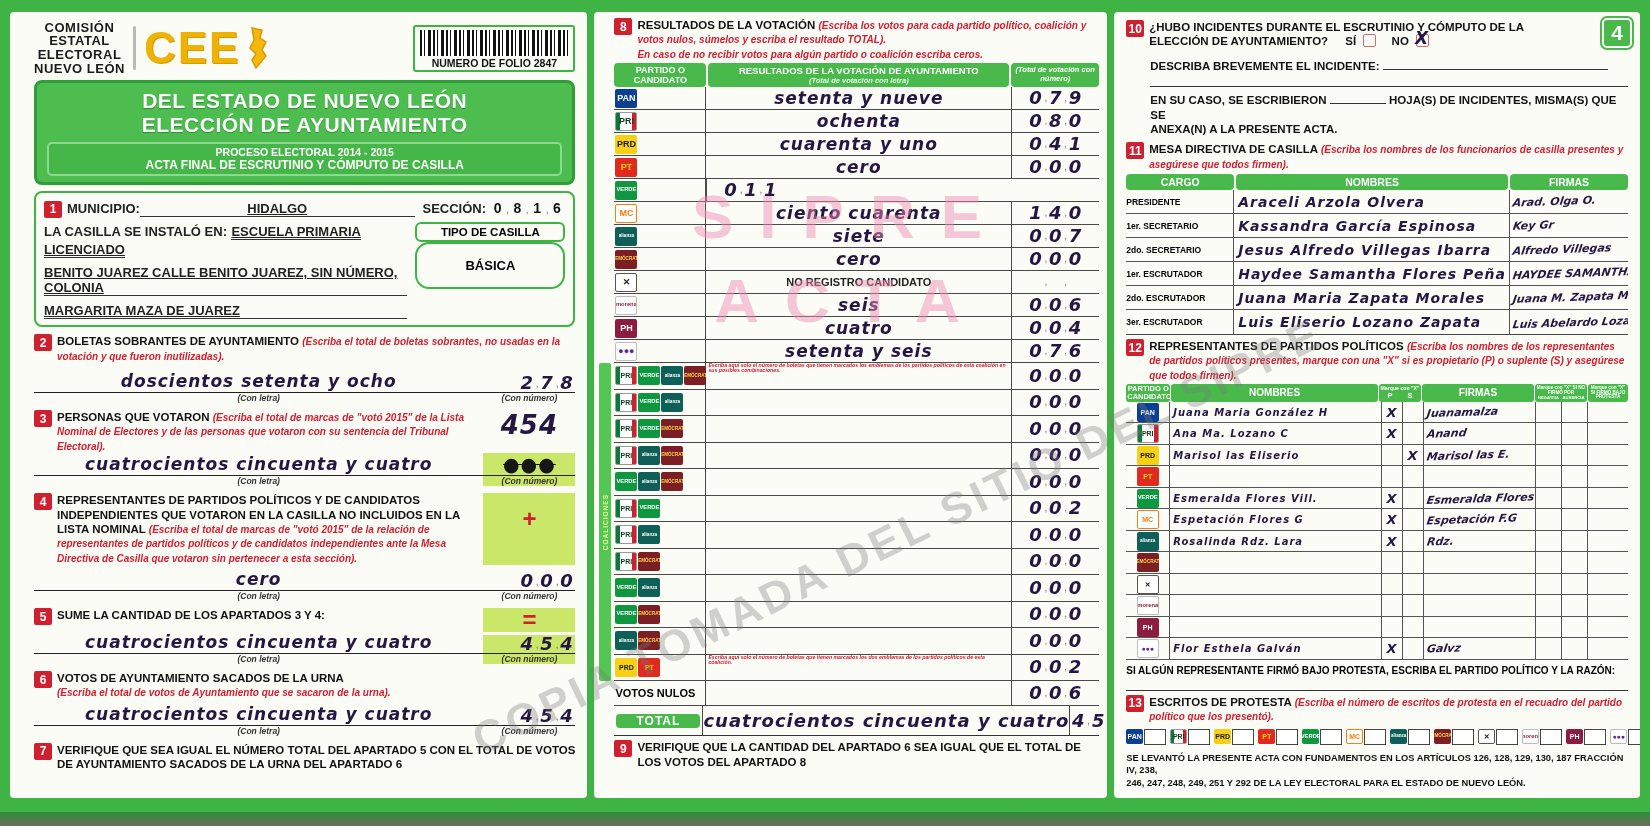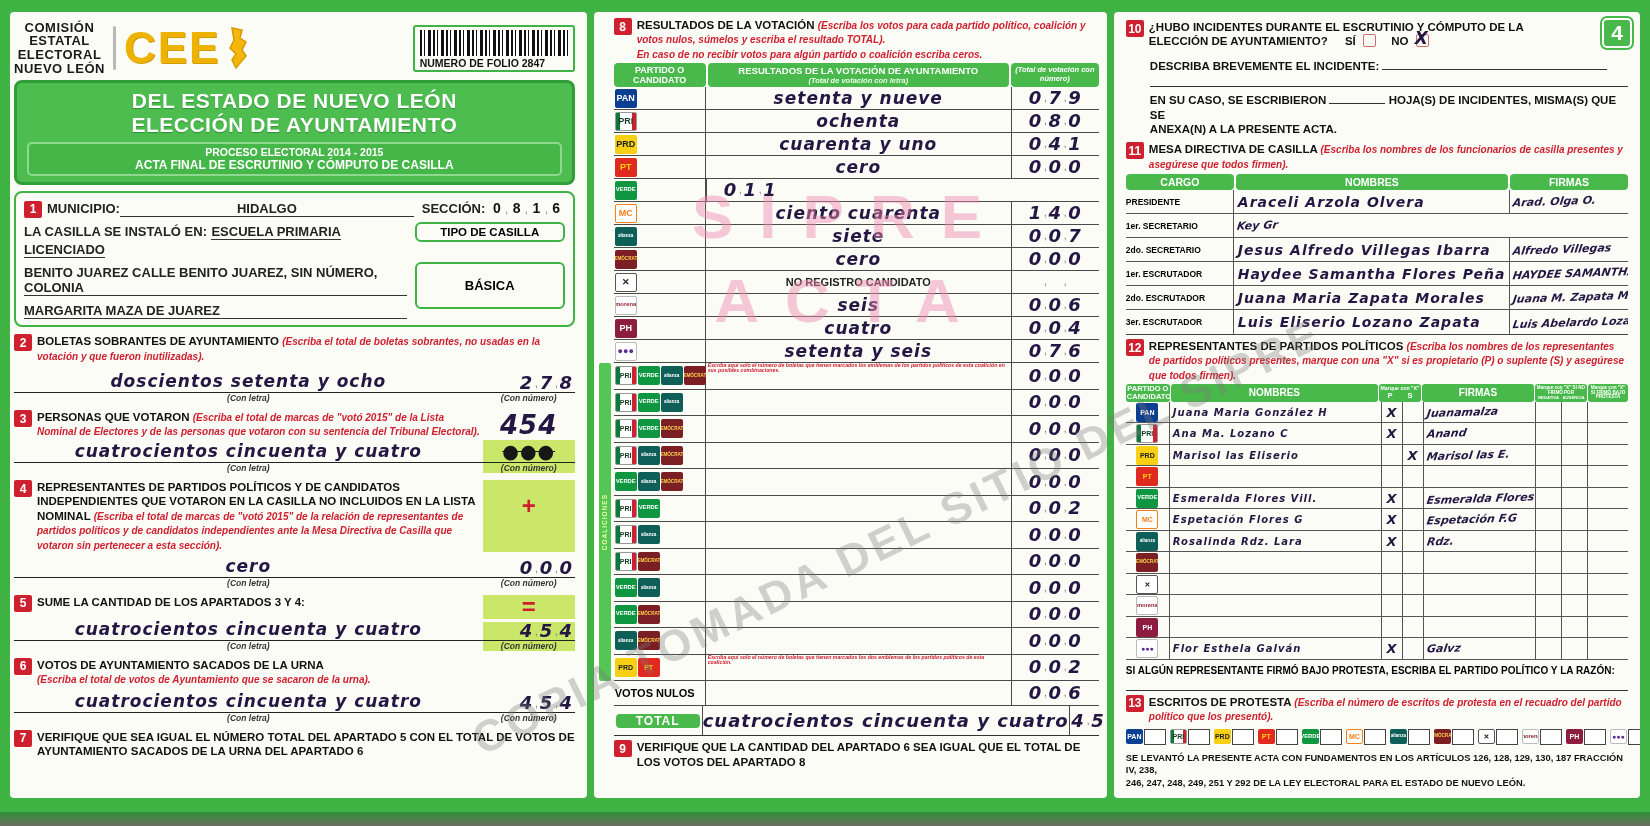--- a/index.html
+++ b/index.html
@@ -8,21 +8,21 @@
     font-family:"Liberation Sans", sans-serif;
     background:#3fb344;
     position:relative; overflow:hidden;
   }
   .sheet {
     position:absolute; left:6px; top:8px; right:6px; bottom:24px;
     background:#3fb344;
     display:flex; gap:7px; padding:4px 4px 4px 4px;
   }
   .col { background:#fcfcf7; border-radius:4px; position:relative; overflow:hidden; }
-  .col-left  { width:610px; padding:8px 12px 0 4px; }
+  .col-left  { width:610px; padding:8px 12px 0 24px; }
   .col-mid   { width:542px; padding:6px 8px 0 20px; }
   .col-right { width:556px; padding:8px 12px 0 12px; }
 
   
   .snum {
     display:inline-flex; align-items:center; justify-content:center;
     min-width:18px; height:17px; padding:0 2px;
     background:#cf2030; color:#fff; font-weight:bold; font-size:12px;
     border-radius:2px; margin-right:5px; flex:none;
   }
@@ -51,42 +51,42 @@
 
   .opsign { color:#cf2030; font-weight:bold; font-size:24px; line-height:1; text-align:center; }
 
   
   .brandrow { display:flex; align-items:center; height:56px; }
   .brandtxt { font-weight:bold; font-size:13px; text-align:center; line-height:1.05; color:#1a1a1a; letter-spacing:.5px; }
   .branddiv { width:3px; height:44px; background:#b9b9b9; margin:0 8px; border-radius:2px; }
   .ceelogo { font-size:44px; font-weight:bold; color:#eeb200; letter-spacing:2px; line-height:1;
              text-shadow:1px 1px 0 #d49a00; display:flex; align-items:center; }
   .statesvg { margin-left:2px; }
-  .barcodebox { margin-left:auto; border:2px solid #3fb344; border-radius:3px; padding:3px 5px 1px; }
+  .barcodebox { margin-left:auto; border:2px solid #3fb344; border-radius:3px; padding:3px 5px 1px; text-align:center; }
   .barcode { width:148px; height:26px;
     background:repeating-linear-gradient(90deg,#111 0 2px,#fff 2px 4px,#111 4px 5px,#fff 5px 8px,#111 8px 11px,#fff 11px 13px); }
   .foliotxt { font-size:10.5px; font-weight:bold; color:#111; margin-top:1px; }
 
   .titlebox {
     margin-top:4px; background:#4dbd4f; border:3px solid #2f9e38; border-radius:8px;
     text-align:center; color:#fff; padding:6px 4px 4px;
   }
   .titlebox .t1 { font-weight:bold; font-size:21px; letter-spacing:.5px; line-height:1.15; text-shadow:0 1px 1px #2f8f35; }
   .subtitlebox { margin:5px 6px 2px; background:#45b648; border:2px solid #8fd88f; border-radius:5px; padding:2px; color:#fff; }
   .subtitlebox .st1 { font-weight:bold; font-size:10.5px; }
   .subtitlebox .st2 { font-weight:bold; font-size:12px; }
 
   .s1box { margin-top:6px; border:2.5px solid #3fb344; border-radius:8px; padding:6px 8px; }
   .s1row { display:flex; align-items:baseline; }
   .typed { font-weight:bold; font-size:13px; color:#222; }
-  .uline { border-bottom:1.4px solid #333; }
+  .uline { border-bottom:1.4px solid #333;text-decoration:underline; }
   .s1left { flex:1; }
   .s1right { width:150px; margin-left:8px; }
   .tipobox-h { border:2px solid #3fb344; border-radius:6px; text-align:center; font-weight:bold; font-size:11.5px; padding:2px; }
-  .tipobox-v { border:2px solid #3fb344; border-radius:6px; text-align:center; font-weight:bold; font-size:13px; padding:14px 2px; margin-top:20px; }
+  .tipobox-v { border:2px solid #3fb344; border-radius:14px; text-align:center; font-weight:bold; font-size:13px; padding:14px 2px; margin-top:0; }
 
   .lsec { margin-top:7px; }
   .lsec .head { display:flex; }
   .lsec .head .ptitle { font-size:11.5px; }
   .note-inline { display:inline; }
 
   
   .s8head { display:flex; margin-bottom:2px; }
   .restable { position:relative; }
   .rheader { display:flex; gap:2px; margin-bottom:0; }
@@ -926,20 +926,23 @@
               <div class="mcargo">PRESIDENTE</div>
               <div class="mnombre">
                 <span class="hand">Araceli Arzola Olvera</span>
               </div>
               <div class="mfirma">
                 <span class="sig">Arad. Olga O.</span>
               </div>
             </div>
             <div class="mrow">
               <div class="mcargo">1er. SECRETARIO</div>
+              <div class="mnombre">
+                <span class="hand">Kassandra García Espinosa</span>
+              </div>
               <div class="mfirma">
                 <span class="sig">Key Gr</span>
               </div>
             </div>
             <div class="mrow">
               <div class="mcargo">2do. SECRETARIO</div>
               <div class="mnombre">
                 <span class="hand">Jesus Alfredo Villegas Ibarra</span>
               </div>
               <div class="mfirma">

